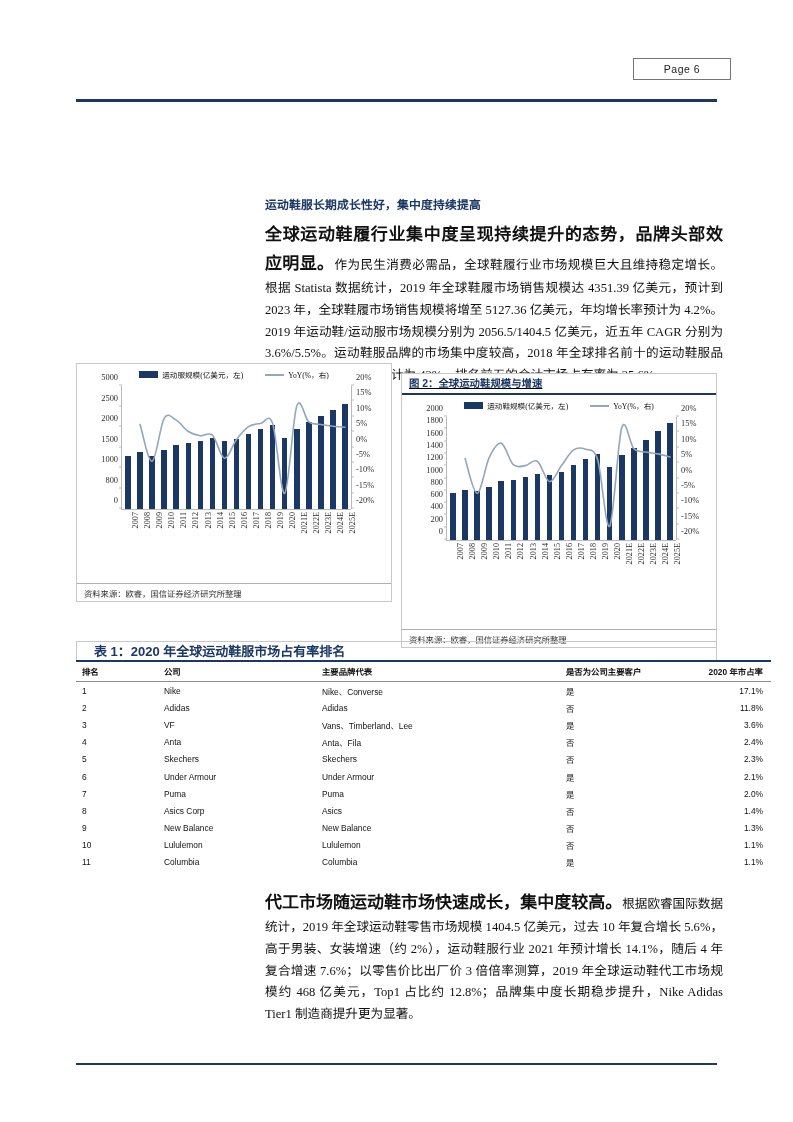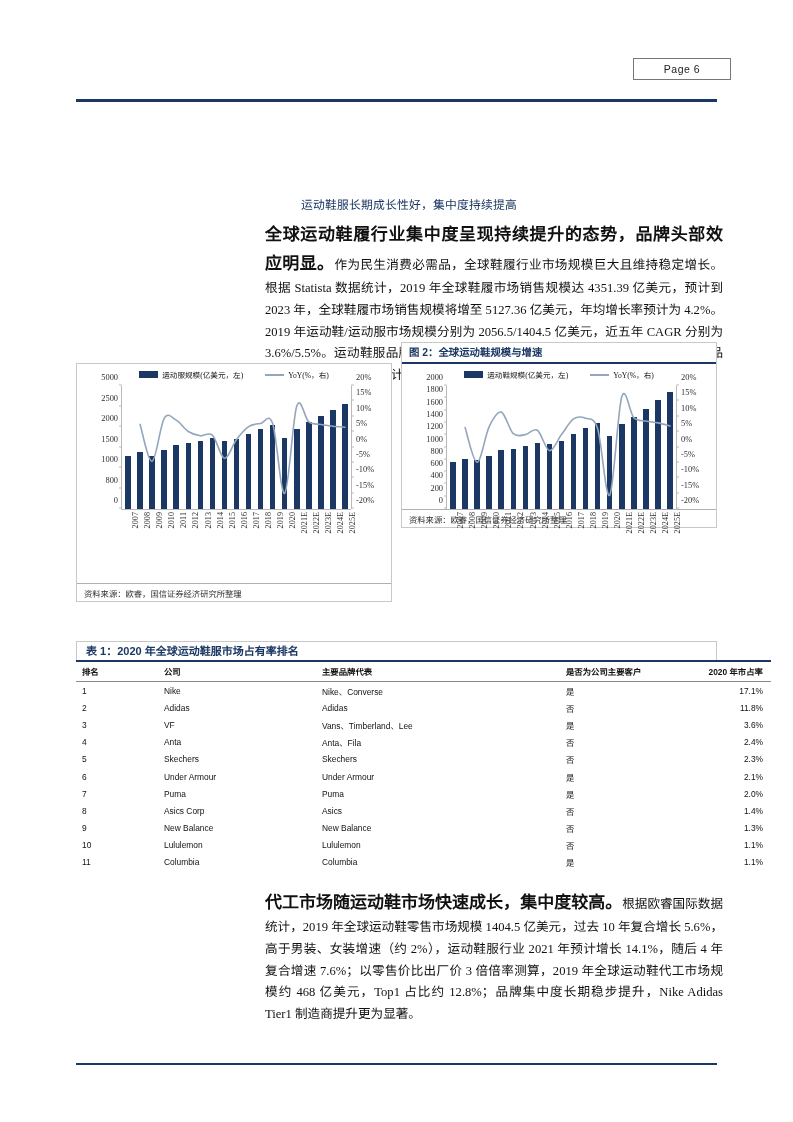--- a/index.html
+++ b/index.html
@@ -72,25 +72,24 @@
     letter-spacing: 0.2px;
   }
 
   
   .sec-title {
     position: absolute;
     left: 265px;
     top: 195px;
     width: 460px;
     font-family: "Liberation Sans", sans-serif;
-    font-weight: normal;
+    font-weight: bold;
     font-size: 11.8px;
     color: #1b3864;
     letter-spacing: 0.2px;
-    margin-left: 36px;
   }
   .para {
     position: absolute;
     width: 458px;
     font-size: 12.6px;
     line-height: 1.72;
     text-align: justify;
     color: #111;
   }
   .para b {
@@ -103,21 +102,21 @@
 
   
   .exhibit {
     position: absolute;
     width: 316px;
     border: 1px solid #c8c8c8;
     box-sizing: border-box;
     background: #fff;
   }
   #exhibit-1 { left: 76px; top: 363px; height: 239px; }
-  #exhibit-2 { left: 401px; top: 342px; height: 186px; }
+  #exhibit-2 { left: 401px; top: 373px; height: 275px; text-decoration: underline; }
   .exhibit-title {
     height: 19px;
     line-height: 19px;
     padding-left: 7px;
     font-family: "Liberation Sans", sans-serif;
     font-weight: bold;
     font-size: 10.4px;
     color: #1b3864;
     border-bottom: 2px solid #1b3864;
     white-space: nowrap;
@@ -247,24 +246,24 @@
     position: absolute;
     left: 76px;
     top: 641px;
     width: 641px;
   }
   .table-title {
     border: 1px solid #c8c8c8;
     border-bottom: none;
     height: 19px;
     line-height: 19px;
-    padding-left: 9px;
+    padding-left: 17px;
     font-family: "Liberation Sans", sans-serif;
     font-weight: bold;
-    font-size: 11px;
+    font-size: 13px;
     color: #1b3864;
     box-sizing: border-box;
   }
   table.rank-table {
     width: 100%;
     border-collapse: collapse;
     font-family: "Liberation Sans", sans-serif;
     font-size: 8.4px;
     color: #111;
     table-layout: fixed;

